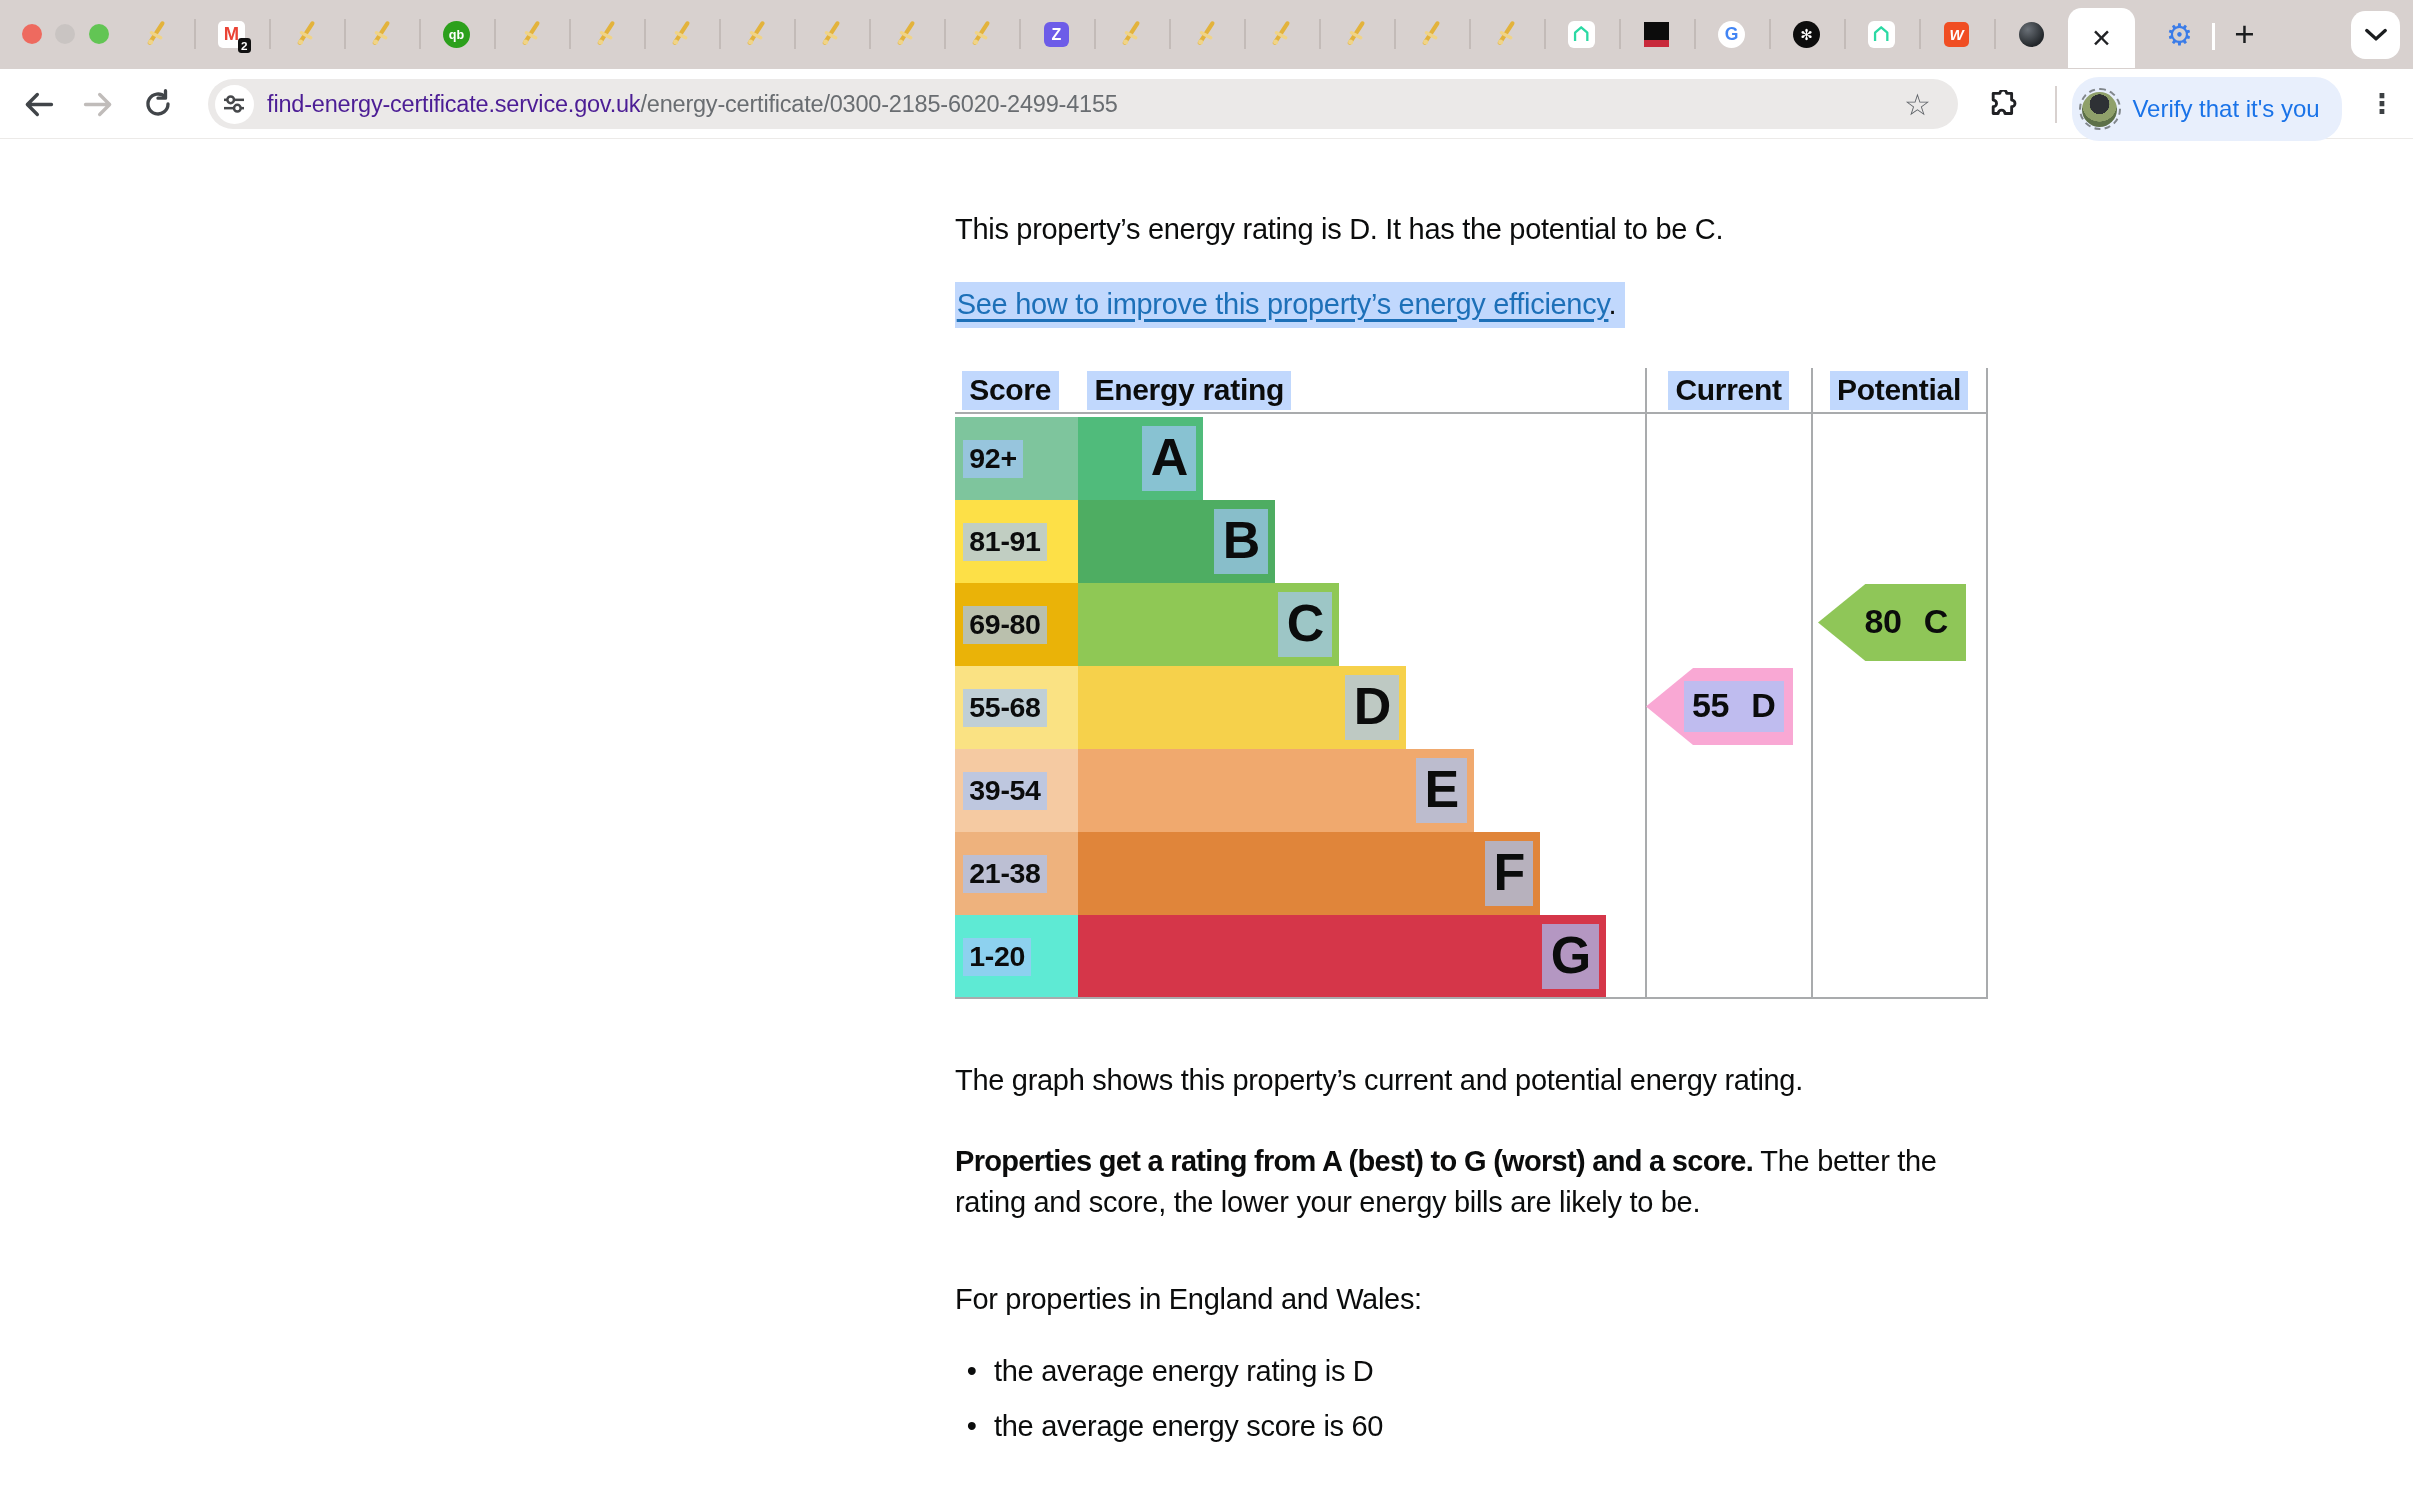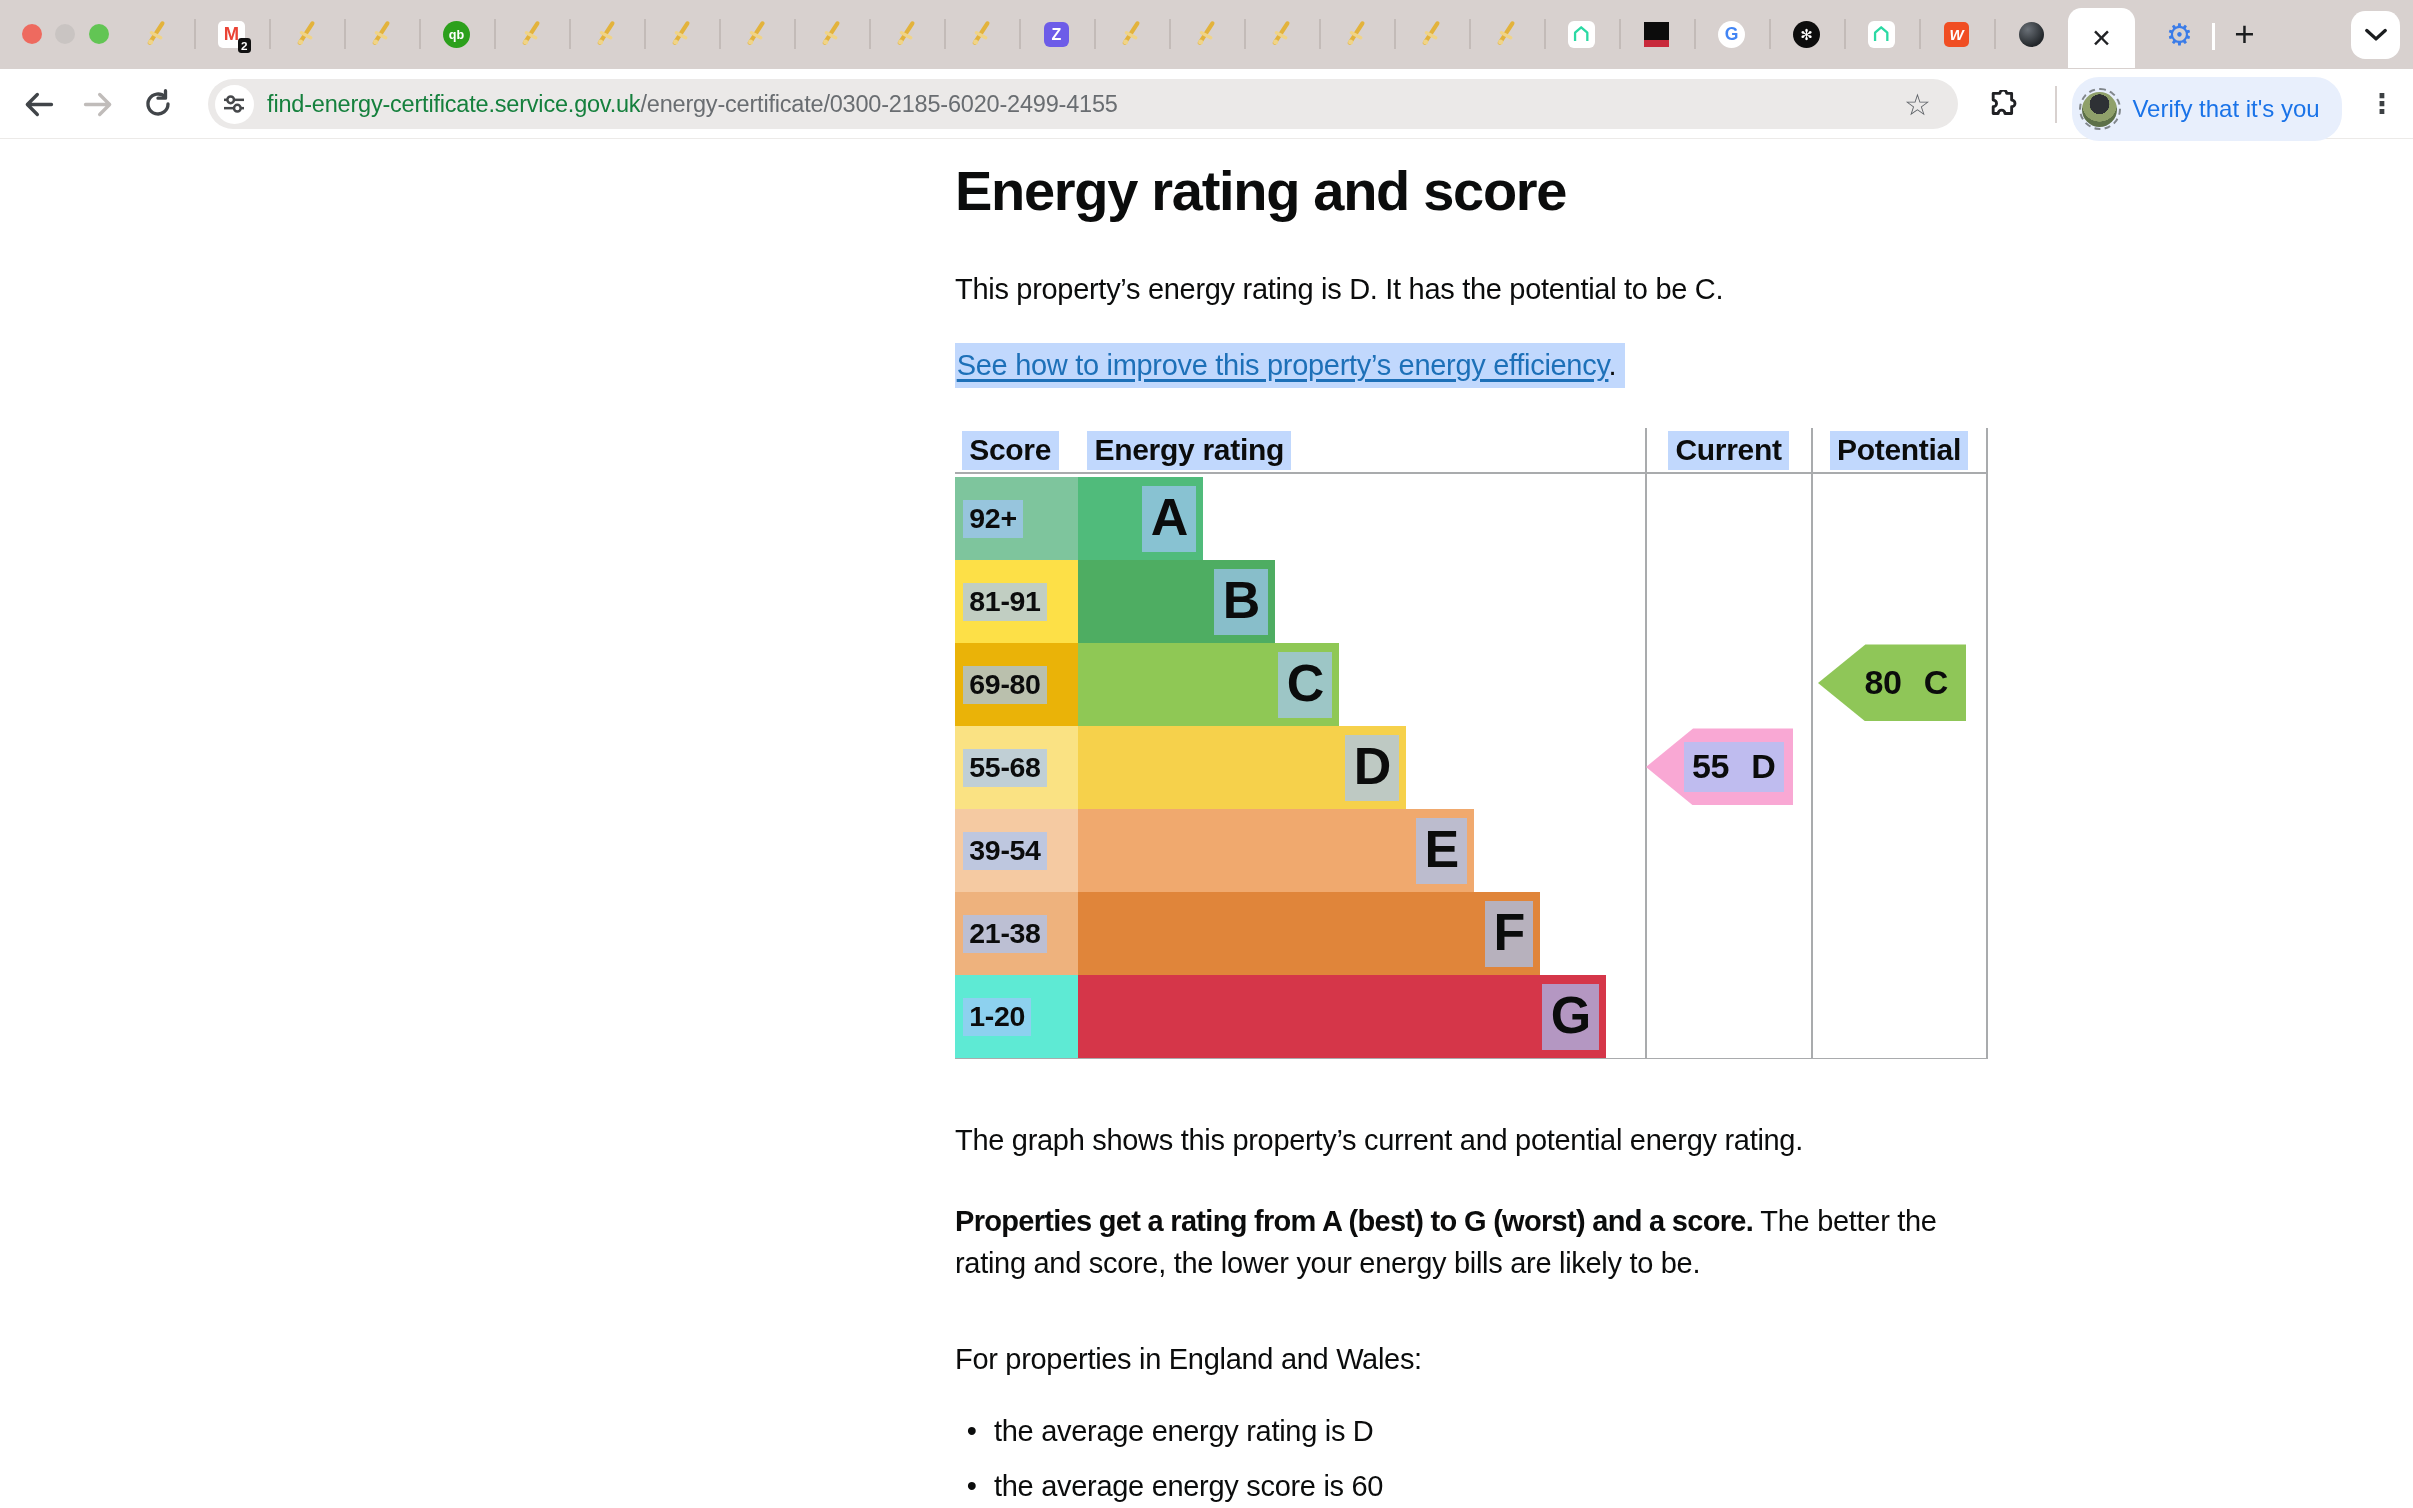--- a/index.html
+++ b/index.html
@@ -47,21 +47,21 @@
   .tabsearch-btn { position:absolute; left:2351px; top:11px; width:49px; height:48px; background:#fff; border-radius:14.2px;
     display:flex; align-items:center; justify-content:center; }
 
   .toolbar { position:relative; width:2413px; height:70px; background:#fff; border-bottom:1.7px solid #eceae8; }
   .nav-btn { position:absolute; top:11.7px; width:47px; height:47px; display:flex; align-items:center; justify-content:center; }
   .urlbar { position:absolute; left:208px; top:10px; width:1750px; height:50px; background:#ebe9e8; border-radius:25px;
     display:flex; align-items:center; }
   .siteinfo { width:39px; height:39px; margin-left:6.7px; background:#fff; border-radius:50%;
     display:flex; align-items:center; justify-content:center; }
   .urltext { margin-left:13.4px; font-size:23.5px; letter-spacing:-0.2px; white-space:nowrap; }
-  .urltext .domain { color:#15803d; }
+  .urltext .domain { color:#4c1d95; }
   .urltext .path { color:#696d71; }
   .star-btn { position:absolute; right:22px; top:6.7px; width:37px; height:37px; display:flex; align-items:center; justify-content:center;
     color:#5f6368; font-size:30px; }
   .ext-btn { position:absolute; left:1983px; top:15px; width:40px; height:40px; display:flex; align-items:center; justify-content:center; }
   .tb-sep { position:absolute; left:2055px; top:17px; width:1.7px; height:37px; background:#d8d1cf; }
   .verify-pill { position:absolute; left:2072px; top:8.4px; height:64px; background:#e8effc; border-radius:27px;
     display:flex; align-items:center; padding:0 22px 0 6.7px; gap:11.7px; }
   .avatar-wrap { width:42px; height:42px; position:relative; display:flex; align-items:center; justify-content:center; }
   .avatar { width:35px; height:35px; border-radius:50%; background:radial-gradient(circle at 50% 35%, #2e3135 0 34%, #8fa06a 35% 60%, #5d7048 61%); }
   .avatar-ring { position:absolute; inset:0; border:2.5px dashed #80868b; border-radius:50%; }
@@ -388,21 +388,20 @@
     <div class="avatar-wrap">
       <div class="avatar"></div>
       <div class="avatar-ring"></div>
     </div>
     <span class="verify-label">Verify that it's you</span>
   </div>
   <div class="kebab">⋮</div>
 </div>
 
 <div class="content">
-  <h1 class="page-h1">Energy rating and score</h1>
 
   <p class="intro">This property’s energy rating is D. It has the potential to be C.</p>
 
   <p class="linkline"><span class="sel"><a class="improve-link">See how to improve this property’s energy efficiency</a><span class="linkdot">.</span></span></p>
 
   <div class="epc" id="epc">
     <div class="epc-head">
       <div class="hc hc-score">
           <span class="sel">Score</span>
         </div>

